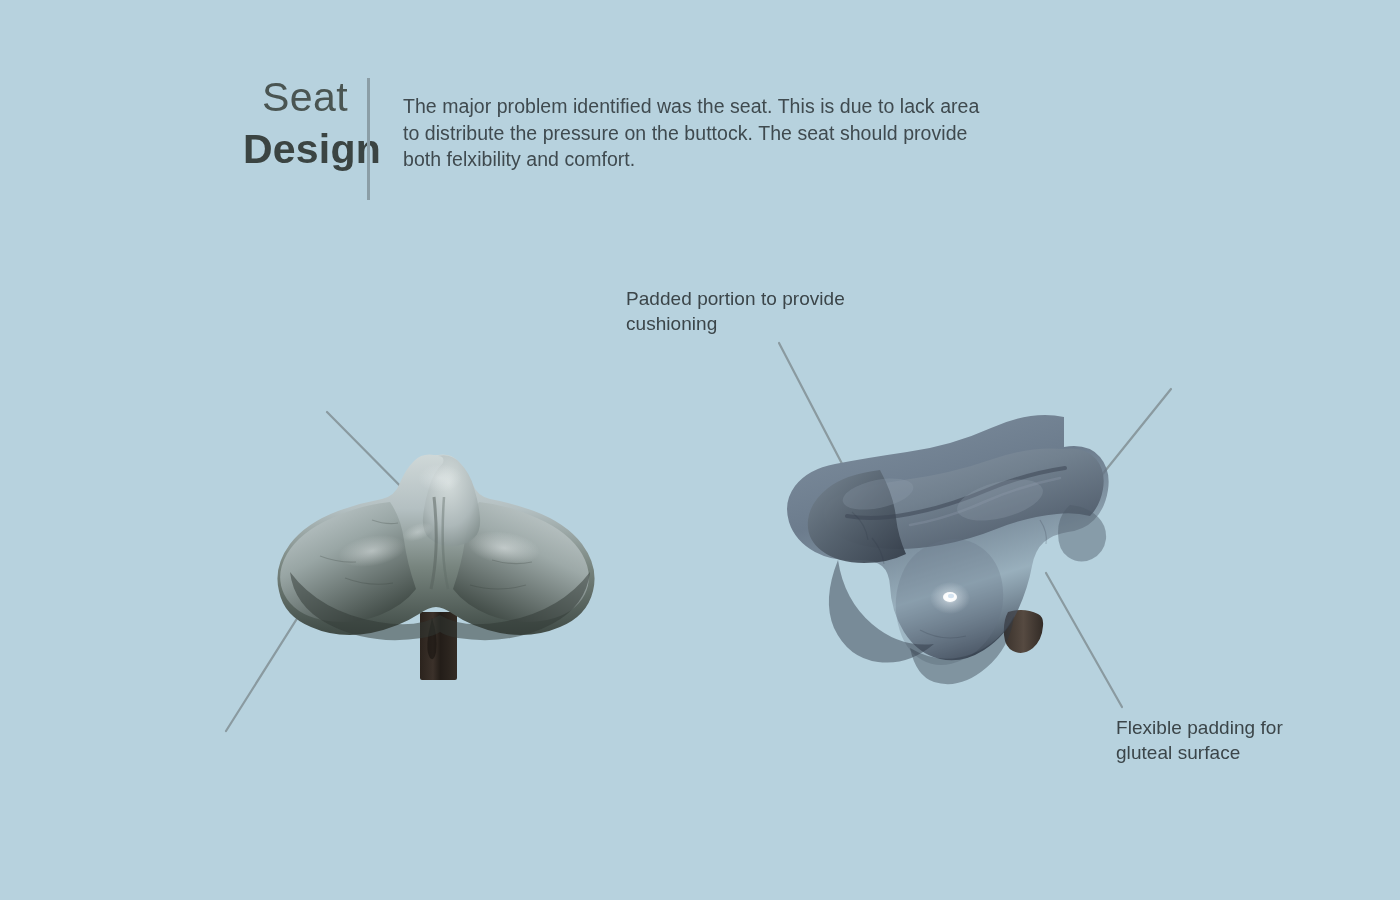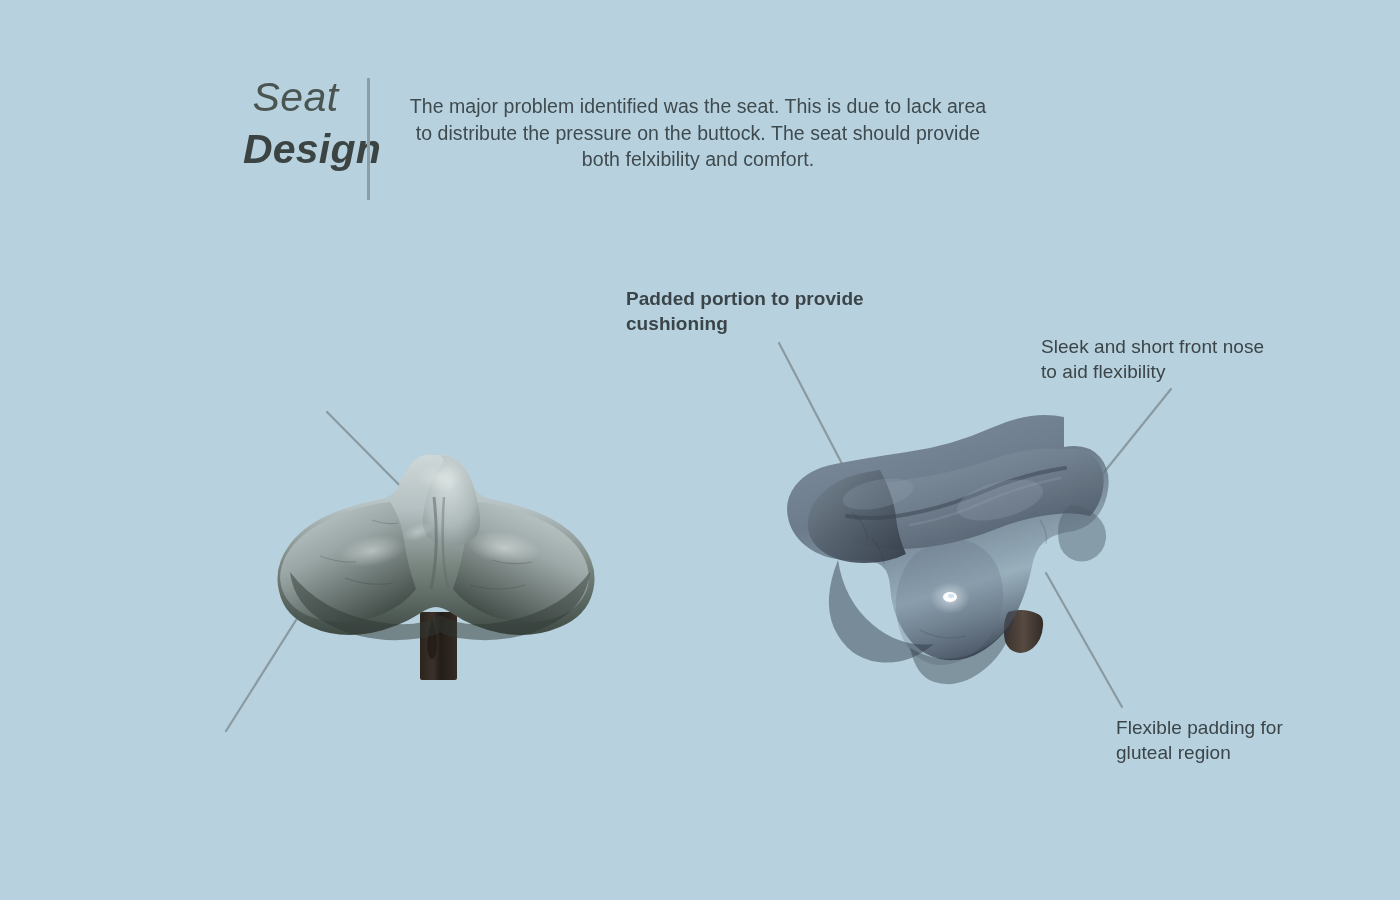--- a/index.html
+++ b/index.html
@@ -27,22 +27,21 @@
     left: 243px;
     top: 72px;
     width: 700px;
     height: 135px;
   }
   .title-stack {
     position: absolute;
     left: 0;
     top: 0;
     width: 105px;
-    text-align: center;
-    font-style: italic;
+    text-align: right;
   }
   .title-line1 {
     font-size: 41px;
     font-weight: 400;
     color: #4a5552;
     letter-spacing: 0.4px;
     line-height: 50px;
     white-space: nowrap;
   }
   .title-line2 {
@@ -63,35 +62,34 @@
   }
   .intro {
     position: absolute;
     left: 160px;
     top: 21px;
     width: 590px;
     font-size: 19.5px;
     line-height: 26.5px;
     color: #3f4a4f;
     letter-spacing: 0.05px;
-    text-align: center;
   }
 
   
   .callout {
     position: absolute;
     font-size: 19px;
     line-height: 25px;
     color: #3b4549;
     letter-spacing: 0.05px;
     white-space: pre-line;
   }
   .callout-slit        { left: 141px;  top: 358px; width: 300px; }
   .callout-larger      { left: 88px;   top: 745px; width: 300px; }
-  .callout-padded      { left: 626px;  top: 286px; width: 320px; font-weight: bold; }
+  .callout-padded      { left: 626px;  top: 286px; width: 320px; }
   .callout-sleek       { left: 1041px; top: 334px; width: 300px; }
   .callout-flexible    { left: 1116px; top: 715px; width: 260px; }
 
   
   #art {
     position: absolute;
     left: 0;
     top: 0;
     width: 1400px;
     height: 900px;
@@ -305,18 +303,16 @@
     <div class="title-stack">
       <div class="title-line1">Seat</div>
       <div class="title-line2">Design</div>
     </div>
     <div class="divider"></div>
     <div class="intro">The major problem identified was the seat. This is due to lack area to distribute the pressure on the buttock. The seat should provide both felxibility and comfort.</div>
   </div>
 
   <div class="callout callout-padded">Padded portion to provide
 cushioning</div>
-  <div class="callout callout-sleek">Sleek and short front nose
-to aid flexibility</div>
   <div class="callout callout-flexible">Flexible padding for
-gluteal region</div>
+gluteal surface</div>
 
 </div>
 
 </body></html>

